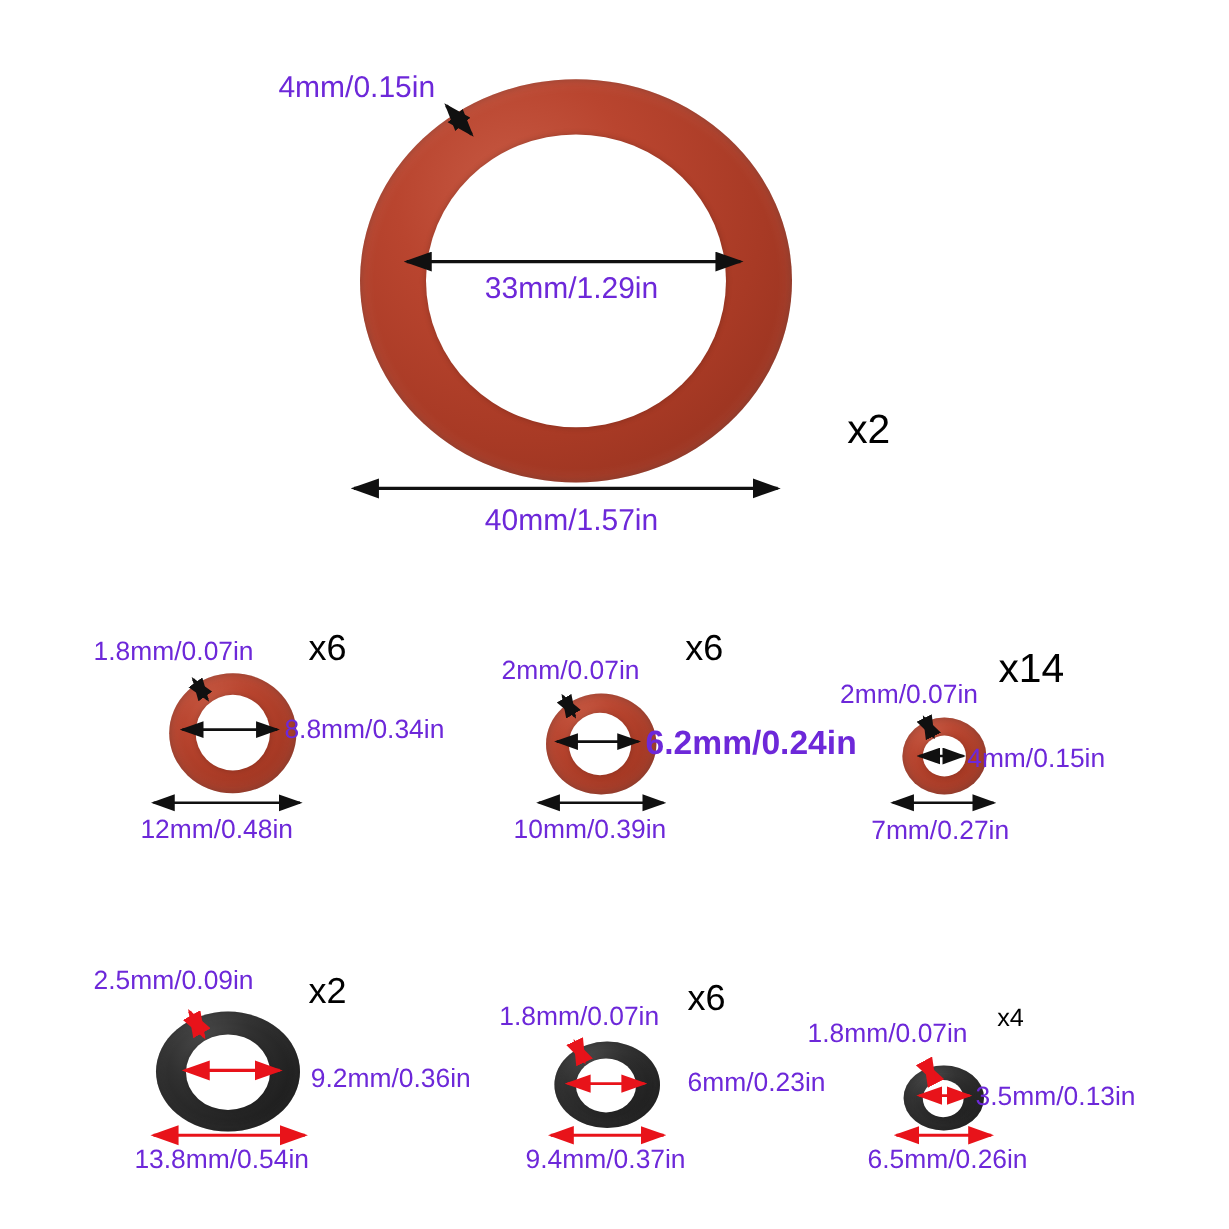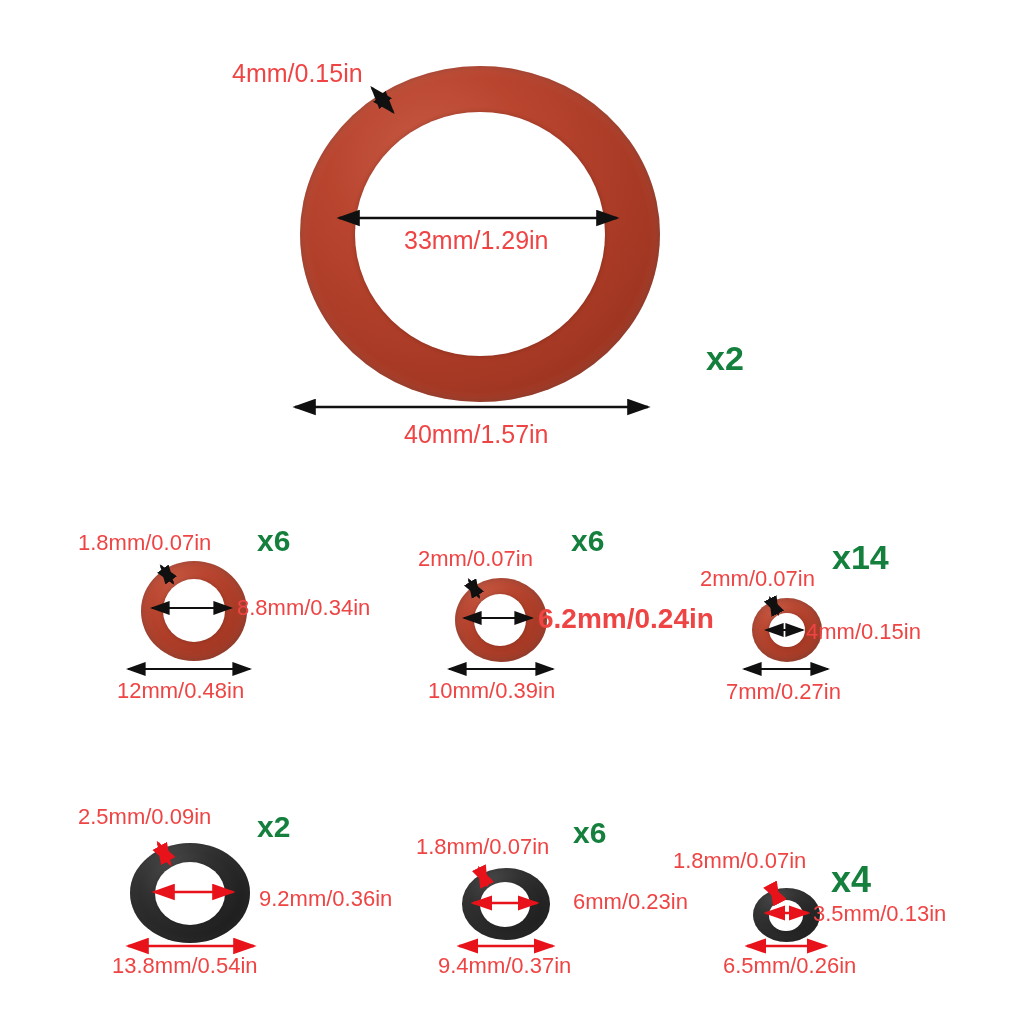--- a/index.html
+++ b/index.html
@@ -46,32 +46,31 @@
   }
   .hole {
     position: absolute;
     border-radius: 50%;
     background: #ffffff;
     box-shadow: 0 0 5px rgba(0,0,0,0.22);
     z-index: 2;
   }
   .lbl {
     position: absolute;
-    color: #ef4444;
+    color: #6d28d9;
     white-space: nowrap;
     line-height: 1;
     z-index: 6;
   }
   .qty {
     position: absolute;
-    color: #15803d;
+    color: #000000;
     white-space: nowrap;
     line-height: 1;
     z-index: 6;
-    font-weight: bold;
   }
   svg.ovl {
     position: absolute;
     left: 0;
     top: 0;
     width: 1024px;
     height: 1024px;
     z-index: 5;
     pointer-events: none;
     overflow: visible;
@@ -150,21 +149,21 @@
 
   <div class="ring black" style="left:753px; top:888px; width:67px; height:54px;"></div>
   <div class="hole" style="left:769px; top:900px; width:34px; height:31px;"></div>
 
   <div class="lbl" style="left:673px; top:850px; font-size:22px;">1.8mm/0.07in</div>
 
   <div class="lbl" style="left:813px; top:903px; font-size:22px;">3.5mm/0.13in</div>
 
   <div class="lbl" style="left:723px; top:955px; font-size:22px;">6.5mm/0.26in</div>
 
-  <div class="qty" style="left:831px; top:838px; font-size:36px;margin-top:24px;">x4</div>
+  <div class="qty" style="left:831px; top:838px; font-size:21px;">x4</div>
 
   <svg class="ovl" viewBox="0 0 1024 1024">
     <defs>
       <marker id="ahK" markerWidth="9" markerHeight="9" refX="8" refY="3.2" orient="auto" markerUnits="strokeWidth">
         <path d="M0,0 L9,3.2 L0,6.4 z" fill="#101010"></path>
       </marker>
       <marker id="ahKs" markerWidth="9" markerHeight="9" refX="1" refY="3.2" orient="auto" markerUnits="strokeWidth">
         <path d="M9,0 L0,3.2 L9,6.4 z" fill="#101010"></path>
       </marker>
       <marker id="ahR" markerWidth="9" markerHeight="9" refX="8" refY="3.2" orient="auto" markerUnits="strokeWidth">

